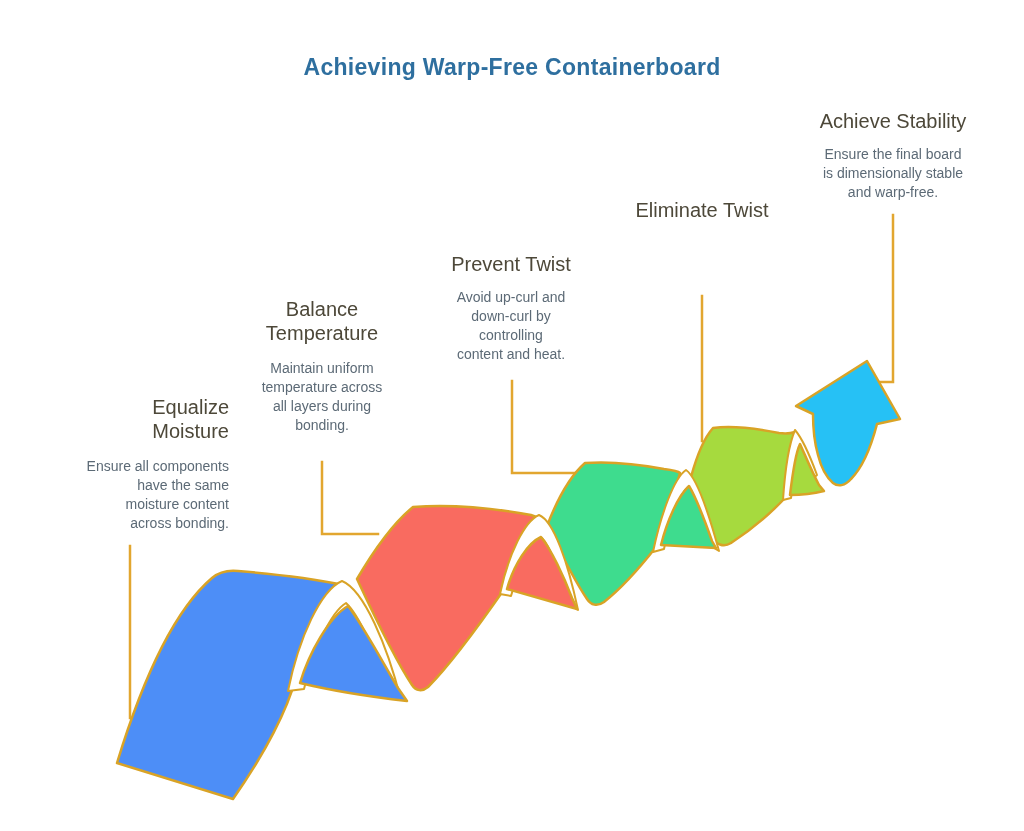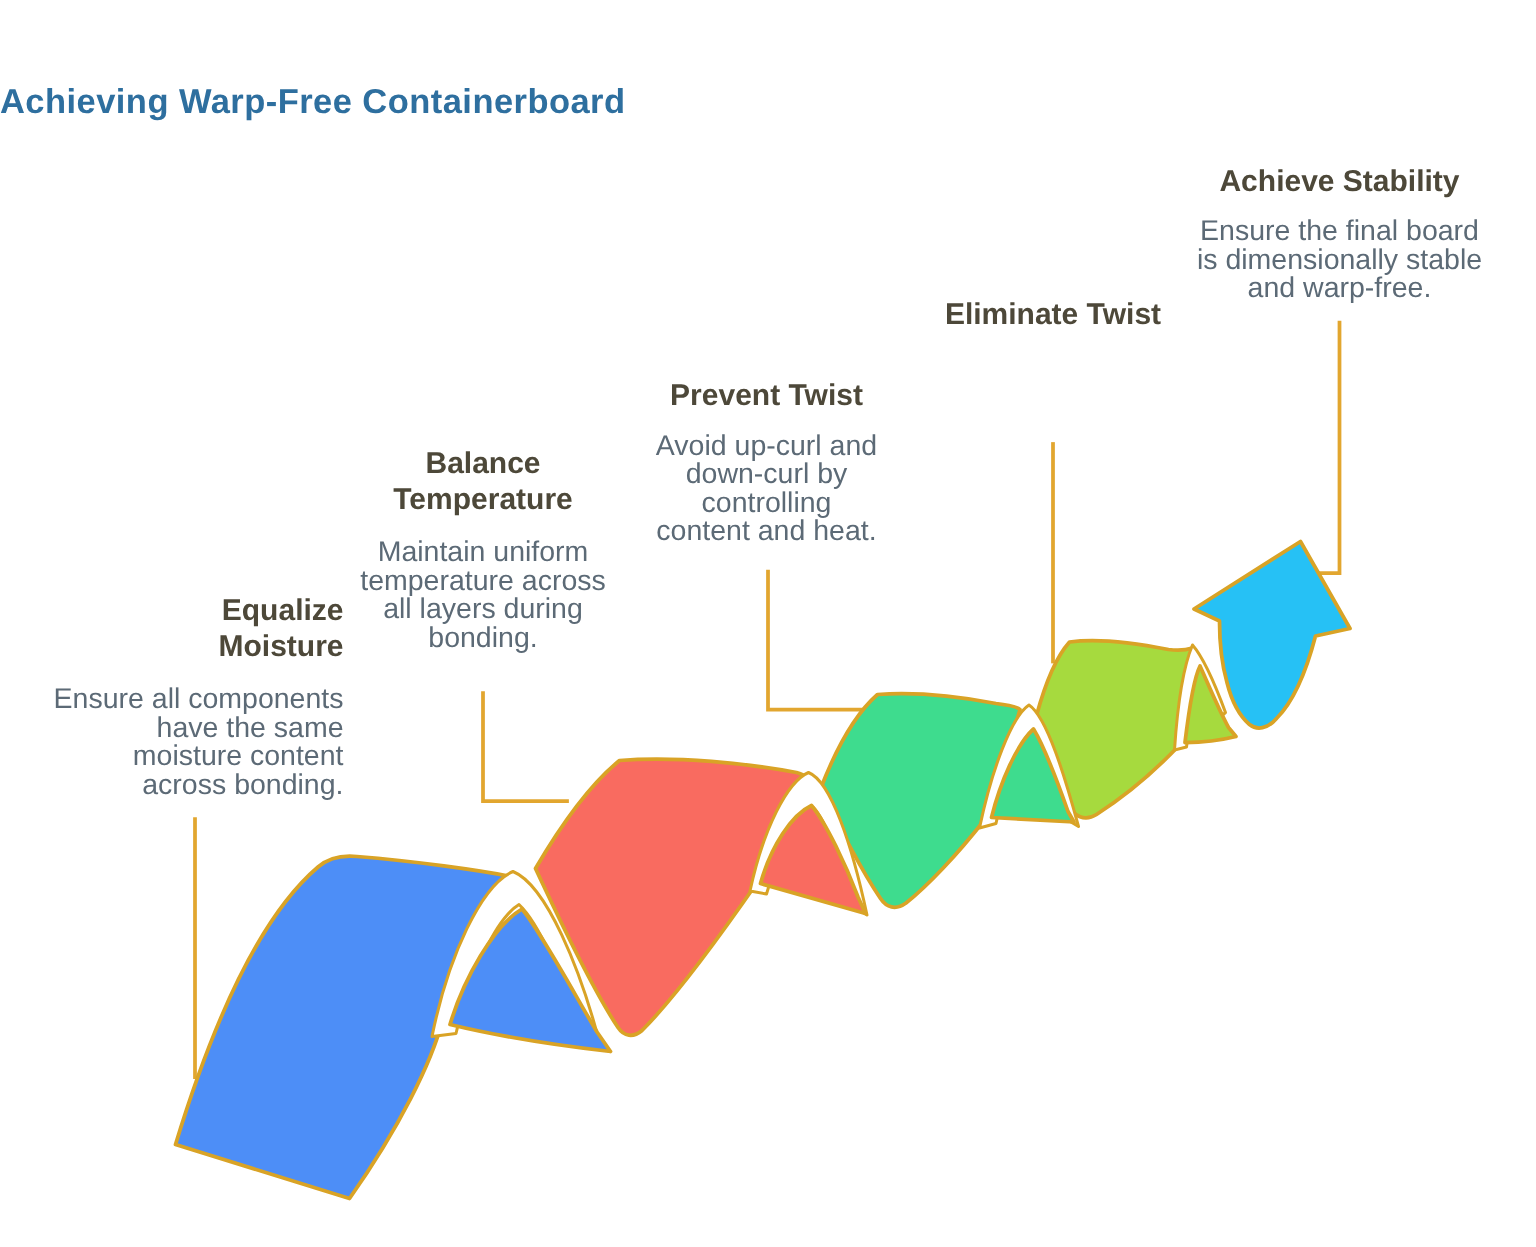--- a/index.html
+++ b/index.html
@@ -1,30 +1,30 @@
 <!DOCTYPE html>
 <html style="--title: #2E6F9F; --heading: #4D4839; --body: #5C6A76; --connector: #E2A62F; --outline: #D9A326; --fold: #FFFFFF; --wave1: #4D8EF7; --wave2: #F96B60; --wave3: #3EDC8E; --wave4: #A6DA3E; --arrow: #26C1F5;"><head>
 <meta charset="utf-8">
 <style>
   html,body{margin:0;padding:0;background:#ffffff;}
   #canvas{
     position:relative;width:1024px;height:831px;background:#ffffff;overflow:hidden;
     font-family:"Liberation Sans",sans-serif;
   }
   .title{
-    position:absolute;left:0;top:54px;width:1024px;
+    position:absolute;left:0;top:54px;width:1024px;text-align:center;
     font-size:23px;font-weight:bold;letter-spacing:.3px;color:var(--title);
   }
   .stage{position:absolute;text-align:center;}
   .stage-heading{
-    font-size:20px;font-weight:bold;line-height:24px;color:var(--heading);
+    font-size:20px;font-weight:normal;line-height:24px;color:var(--heading);
     white-space:pre-line;margin-bottom:14px;
   }
   .stage-body{
-    font-size:19px;line-height:19px;color:var(--body);white-space:pre-line;
+    font-size:14px;line-height:19px;color:var(--body);white-space:pre-line;
   }
   .s1{left:29px;top:395px;width:200px;text-align:right;}
   .s2{left:237px;top:297px;width:170px;}
   .s3{left:426px;top:252px;width:170px;}
   .s4{left:607px;top:198px;width:190px;}
   .s5{left:793px;top:109px;width:200px;}
   .s3 .stage-heading,.s4 .stage-heading,.s5 .stage-heading{margin-bottom:12px;}
   svg{position:absolute;left:0;top:0;}
 </style>
 </head>

